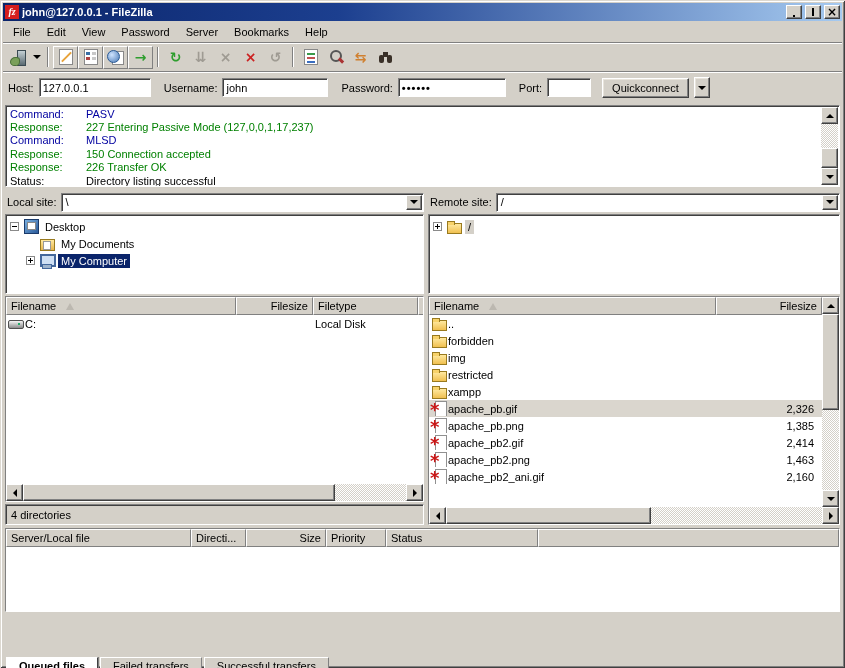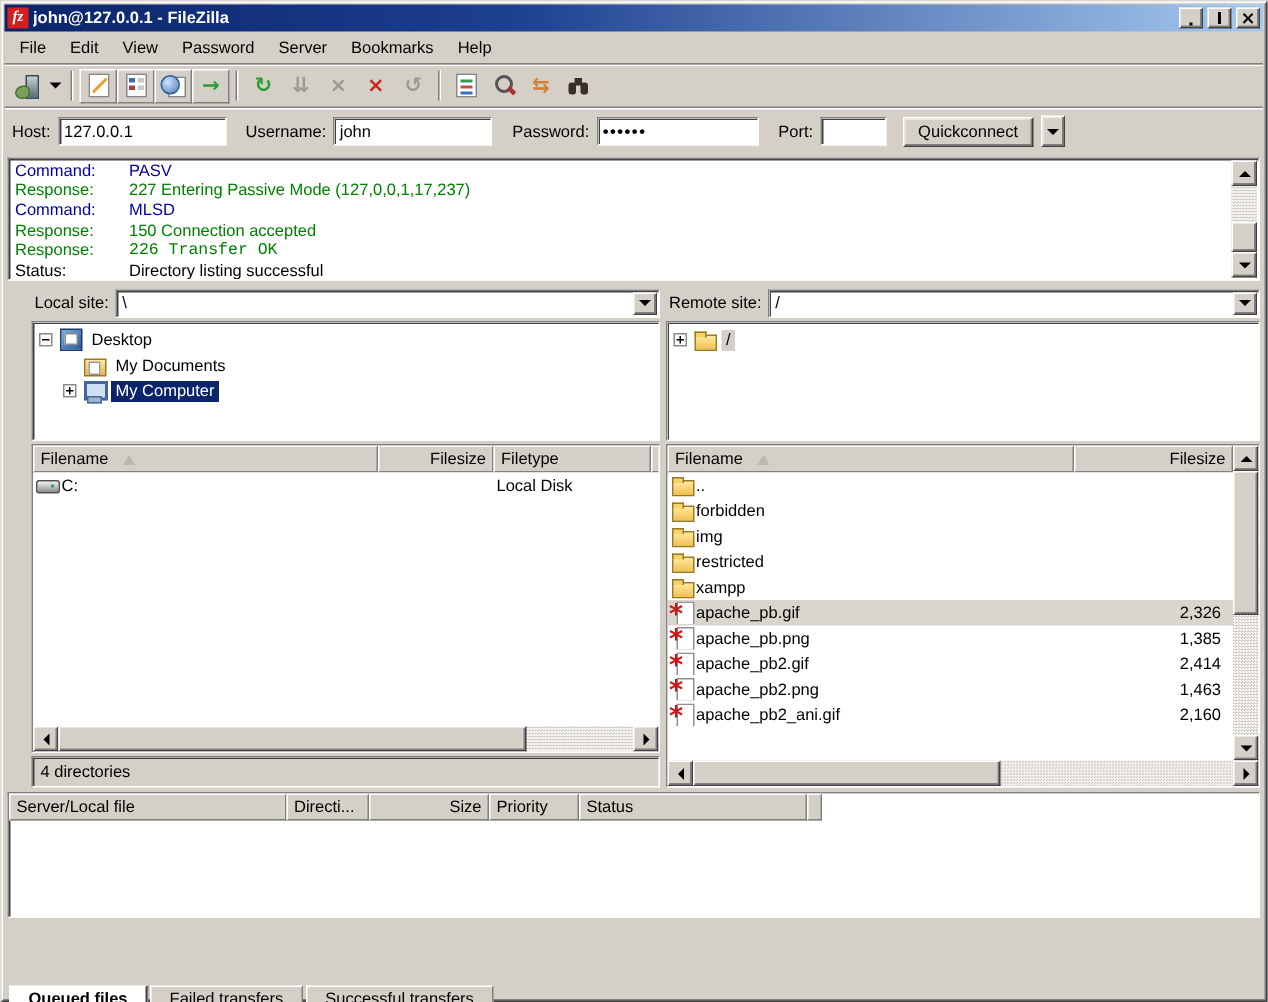--- a/index.html
+++ b/index.html
@@ -77,21 +77,21 @@
   .checker{background-color:#e8e4dc;background-image:conic-gradient(#fff 25%,#d4d0c8 0 50%,#fff 0 75%,#d4d0c8 0);background-size:2px 2px;}
   .sb-btn{width:17px;height:17px;flex:none;background:#d4d0c8;border:1px solid;border-color:#fff #404040 #404040 #fff;
     box-shadow:inset -1px -1px 0 #808080;display:flex;align-items:center;justify-content:center;padding:0;}
   .sb-track{flex:1;position:relative;}
   .sb-thumb{position:absolute;background:#d4d0c8;border:1px solid;border-color:#fff #404040 #404040 #fff;box-shadow:inset -1px -1px 0 #808080;}
   .vscroll{display:flex;flex-direction:column;width:17px;}
   .hscroll{display:flex;height:17px;}
   .log-vscroll{position:absolute;right:1px;top:1px;bottom:1px;}
 
   
-  .main{height:336px;flex:none;display:flex;padding:2px 2px 0 2px;margin-left:16px;}
+  .main{height:336px;flex:none;display:flex;padding:2px 2px 0 2px;}
   .pane{display:flex;flex-direction:column;}
   .pane-left{width:419px;flex:none;}
   .pane-right{flex:1;}
   .divider{width:4px;flex:none;}
   .sitebar{height:22px;flex:none;display:flex;align-items:center;}
   .sitebar .lbl{padding:0 4px 0 2px;white-space:nowrap;}
   .combo{flex:1;height:19px;background:#fff;position:relative;display:flex;align-items:center;padding:0 18px 0 4px;}
   .combo-btn{position:absolute;right:1px;top:1px;bottom:1px;width:16px;background:#d4d0c8;border:1px solid;border-color:#fff #404040 #404040 #fff;
     box-shadow:inset -1px -1px 0 #808080;display:flex;align-items:center;justify-content:center;padding:0;}
   .treebox{height:80px;flex:none;background:#fff;padding:3px 0 0 0;margin-top:1px;overflow:hidden;}
@@ -133,21 +133,21 @@
   .ic-my-documents-icon::before{left:1px;top:3px;width:13px;height:10px;background:linear-gradient(#ffe9a0,#e8b64c);border:1px solid #997a1f;}
   .ic-my-documents-icon::after{left:4px;top:5px;width:6px;height:7px;background:#fff;border:1px solid #999;}
   .ic-my-computer-icon::before{left:1px;top:1px;width:12px;height:9px;background:#cfe0f4;border:2px solid #44689c;}
   .ic-my-computer-icon::after{left:3px;top:11px;width:8px;height:3px;background:#9eb4cc;border:1px solid #44689c;}
   .ic-drive-icon::before{left:0;top:4px;width:14px;height:7px;background:linear-gradient(#f4f4f4,#8c8c8c);border:1px solid #505050;border-radius:2px;}
   .ic-drive-icon::after{left:10px;top:7px;width:2px;height:2px;background:#2a6;}
   .ic-image-file-icon::before{left:4px;top:0;width:10px;height:14px;background:#fff;border:1px solid #909090;}
   .ic-image-file-icon::after{content:"*";left:-1px;top:2px;font:bold 18px/14px "DejaVu Sans",sans-serif;color:#cc1616;}
 
   
-  .queuepanel{height:84px;flex:none;margin:3px 2px 0 2px;background:#fff;display:flex;flex-direction:row;overflow:hidden;}
+  .queuepanel{height:84px;flex:none;margin:3px 2px 0 2px;background:#fff;display:flex;flex-direction:column;overflow:hidden;}
   .qheader{height:18px;flex:none;display:flex;background:#d4d0c8;}
   .qbody{flex:1;background:#fff;}
 
   
   .tabs{height:24px;flex:none;display:flex;align-items:flex-start;padding:1px 0 0 3px;gap:2px;margin-top:44px;}
   .tab{height:19px;padding:2px 12px;background:#d4d0c8;border:1px solid;border-color:#fff #808080 #808080 #fff;white-space:nowrap;}
   .tab.active{background:#fff;font-weight:bold;height:21px;border-color:#fff #404040 #fff #fff;box-shadow:1px 0 0 #808080;}
 
   
   .statusbar{height:27px;flex:none;margin-top:2px;display:flex;align-items:center;justify-content:flex-end;gap:5px;padding:0 2px 2px 4px;}
@@ -270,21 +270,21 @@
         <div class="log-line">
           <span class="log-label" style="color: rgb(0, 0, 160);">Command:</span>
           <span class="log-text" style="color: rgb(0, 0, 160);">MLSD</span>
         </div>
         <div class="log-line">
           <span class="log-label" style="color: rgb(0, 128, 0);">Response:</span>
           <span class="log-text" style="color: rgb(0, 128, 0);">150 Connection accepted</span>
         </div>
         <div class="log-line">
           <span class="log-label" style="color: rgb(0, 128, 0);">Response:</span>
-          <span class="log-text" style="color: rgb(0, 128, 0); font-family: Liberation Mono, monospace;">226 Transfer OK</span>
+          <span class="log-text" style="color: rgb(0, 128, 0);">226 Transfer OK</span>
         </div>
         <div class="log-line">
           <span class="log-label" style="color: rgb(0, 0, 0);">Status:</span>
           <span class="log-text" style="color: rgb(0, 0, 0);">Directory listing successful</span>
         </div>
       </div>
     <div class="vscroll log-vscroll">
       <button class="sb-btn">
           <span class="tri-up"></span>
         </button>

